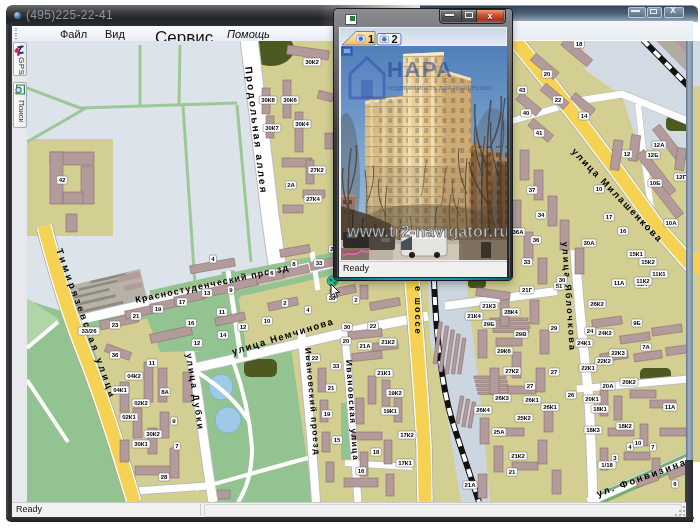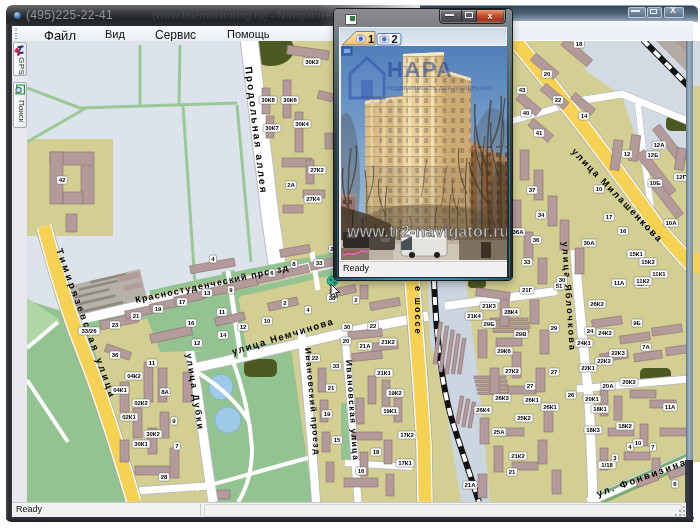--- a/index.html
+++ b/index.html
@@ -22,28 +22,27 @@
 <div class="abs" style="left:664px;top:7px;width:18px;height:9px;background:linear-gradient(#8299ad,#5f7488);border:1px solid rgba(215,226,238,0.75);border-radius:2px;"></div>
 <div class="abs" style="left:664px;top:4px;width:18px;height:12px;color:#eef3f8;font-size:10px;font-weight:bold;text-align:center;line-height:12px;">x</div>
 
 <div class="abs" style="left:6px;top:5px;width:434px;height:21px;border-radius:6px 0 0 0;
  background:linear-gradient(#6a6c6e,#3b3d40 35%,#212427 65%,#2b2e31);
  -webkit-mask-image:linear-gradient(to right,#000 72%,transparent 99%);
  mask-image:linear-gradient(to right,#000 72%,transparent 99%);"></div>
 <div class="abs" style="left:14px;top:12px;width:7px;height:7px;border-radius:50%;
  background:radial-gradient(circle at 35% 30%,#bcd4ec,#4a7fb0 50%,#1f4a7e);"></div>
 <div class="abs" style="left:26px;top:7px;height:16px;line-height:16px;font-size:12px;letter-spacing:0.3px;color:#8f969d;white-space:nowrap;">(495)225-22-41</div>
-<div class="abs" style="left:152px;top:8px;height:15px;line-height:15px;font-size:11px;color:rgba(175,182,190,0.18);white-space:nowrap;">(www.telemonitoring.ru) - Navigator+</div>
 
 <div class="abs" style="left:12px;top:26px;width:330px;height:15px;background:linear-gradient(#fafbfd,#e8edf4);"></div>
 <div class="abs" style="left:15px;top:28px;width:2px;height:12px;background:repeating-linear-gradient(#98a0a8 0 1px,transparent 1px 2.5px);"></div>
-<div class="abs" style="left:44px;top:28px;font-size:13px;color:#111;">Файл</div>
+<div class="abs" style="left:60px;top:28px;font-size:11px;color:#111;">Файл</div>
 <div class="abs" style="left:105px;top:28px;font-size:11px;color:#111;">Вид</div>
-<div class="abs" style="left:155px;top:28px;font-size:12px;color:#111;">Сервис</div>
-<div class="abs" style="left:227px;top:28px;font-size:11px;color:#111;">Помощь</div>
+<div class="abs" style="left:155px;top:28px;font-size:17px;color:#111;">Сервис</div>
+<div class="abs" style="left:227px;top:28px;font-size:11px;color:#111;font-style:italic;">Помощь</div>
 
 <div class="abs" style="left:6px;top:24px;width:6px;height:495px;background:linear-gradient(90deg,#46484c,#26282b 60%,#3a3d41);"></div>
 <div class="abs" style="left:12px;top:41px;width:15px;height:462px;background:#e7e9ec;border-right:1px solid #c5c9cd;"></div>
 
 <div class="abs" style="left:13px;top:42px;width:12px;height:32px;background:linear-gradient(90deg,#fdfdfe,#e8ebee);border:1px solid #a8adb3;border-radius:2px;"></div>
 <svg class="abs" style="left:14px;top:45px;" width="11" height="11" viewBox="0 0 11 11">
  <path d="M4,1 L10,1 L10,3 L8,3 L5,7 L9,7 L9,9 L3,9 L3,7 L6,3 L4,3 Z" fill="#1c2f77" transform="rotate(-10 6 5)"></path>
  <ellipse cx="2.6" cy="5.4" rx="1.7" ry="2.4" fill="#e0184a" transform="rotate(35 2.6 5.4)"></ellipse>
  <ellipse cx="4.6" cy="9.2" rx="1.2" ry="1.8" fill="#e0184a" transform="rotate(35 4.6 9.2)"></ellipse>
 </svg>

